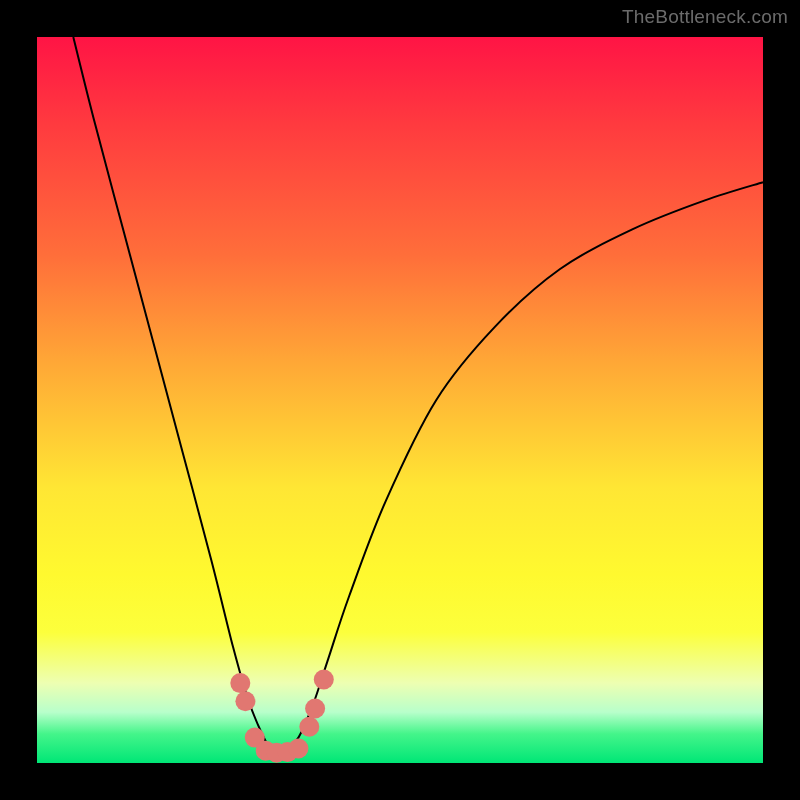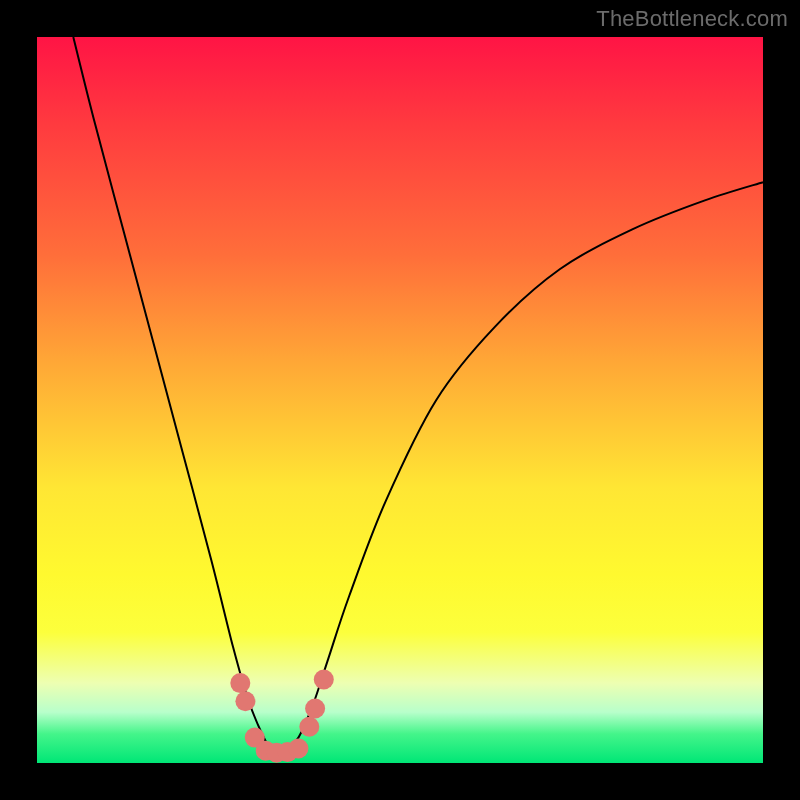--- a/index.html
+++ b/index.html
@@ -34,21 +34,21 @@
       #b8ffcb 93%,
       #44f58a 96%,
       #00e676 100%
     );
   }
   .watermark {
     position: absolute;
     top: 6px;
     right: 12px;
     color: #6b6b6b;
-    font-size: 22px;
+    font-size: 19px;
     letter-spacing: 0.2px;
     font-weight: 500;
     user-select: none;
   }
   svg.curve {
     position: absolute;
     left: 0;
     top: 0;
     width: 726px;
     height: 726px;

